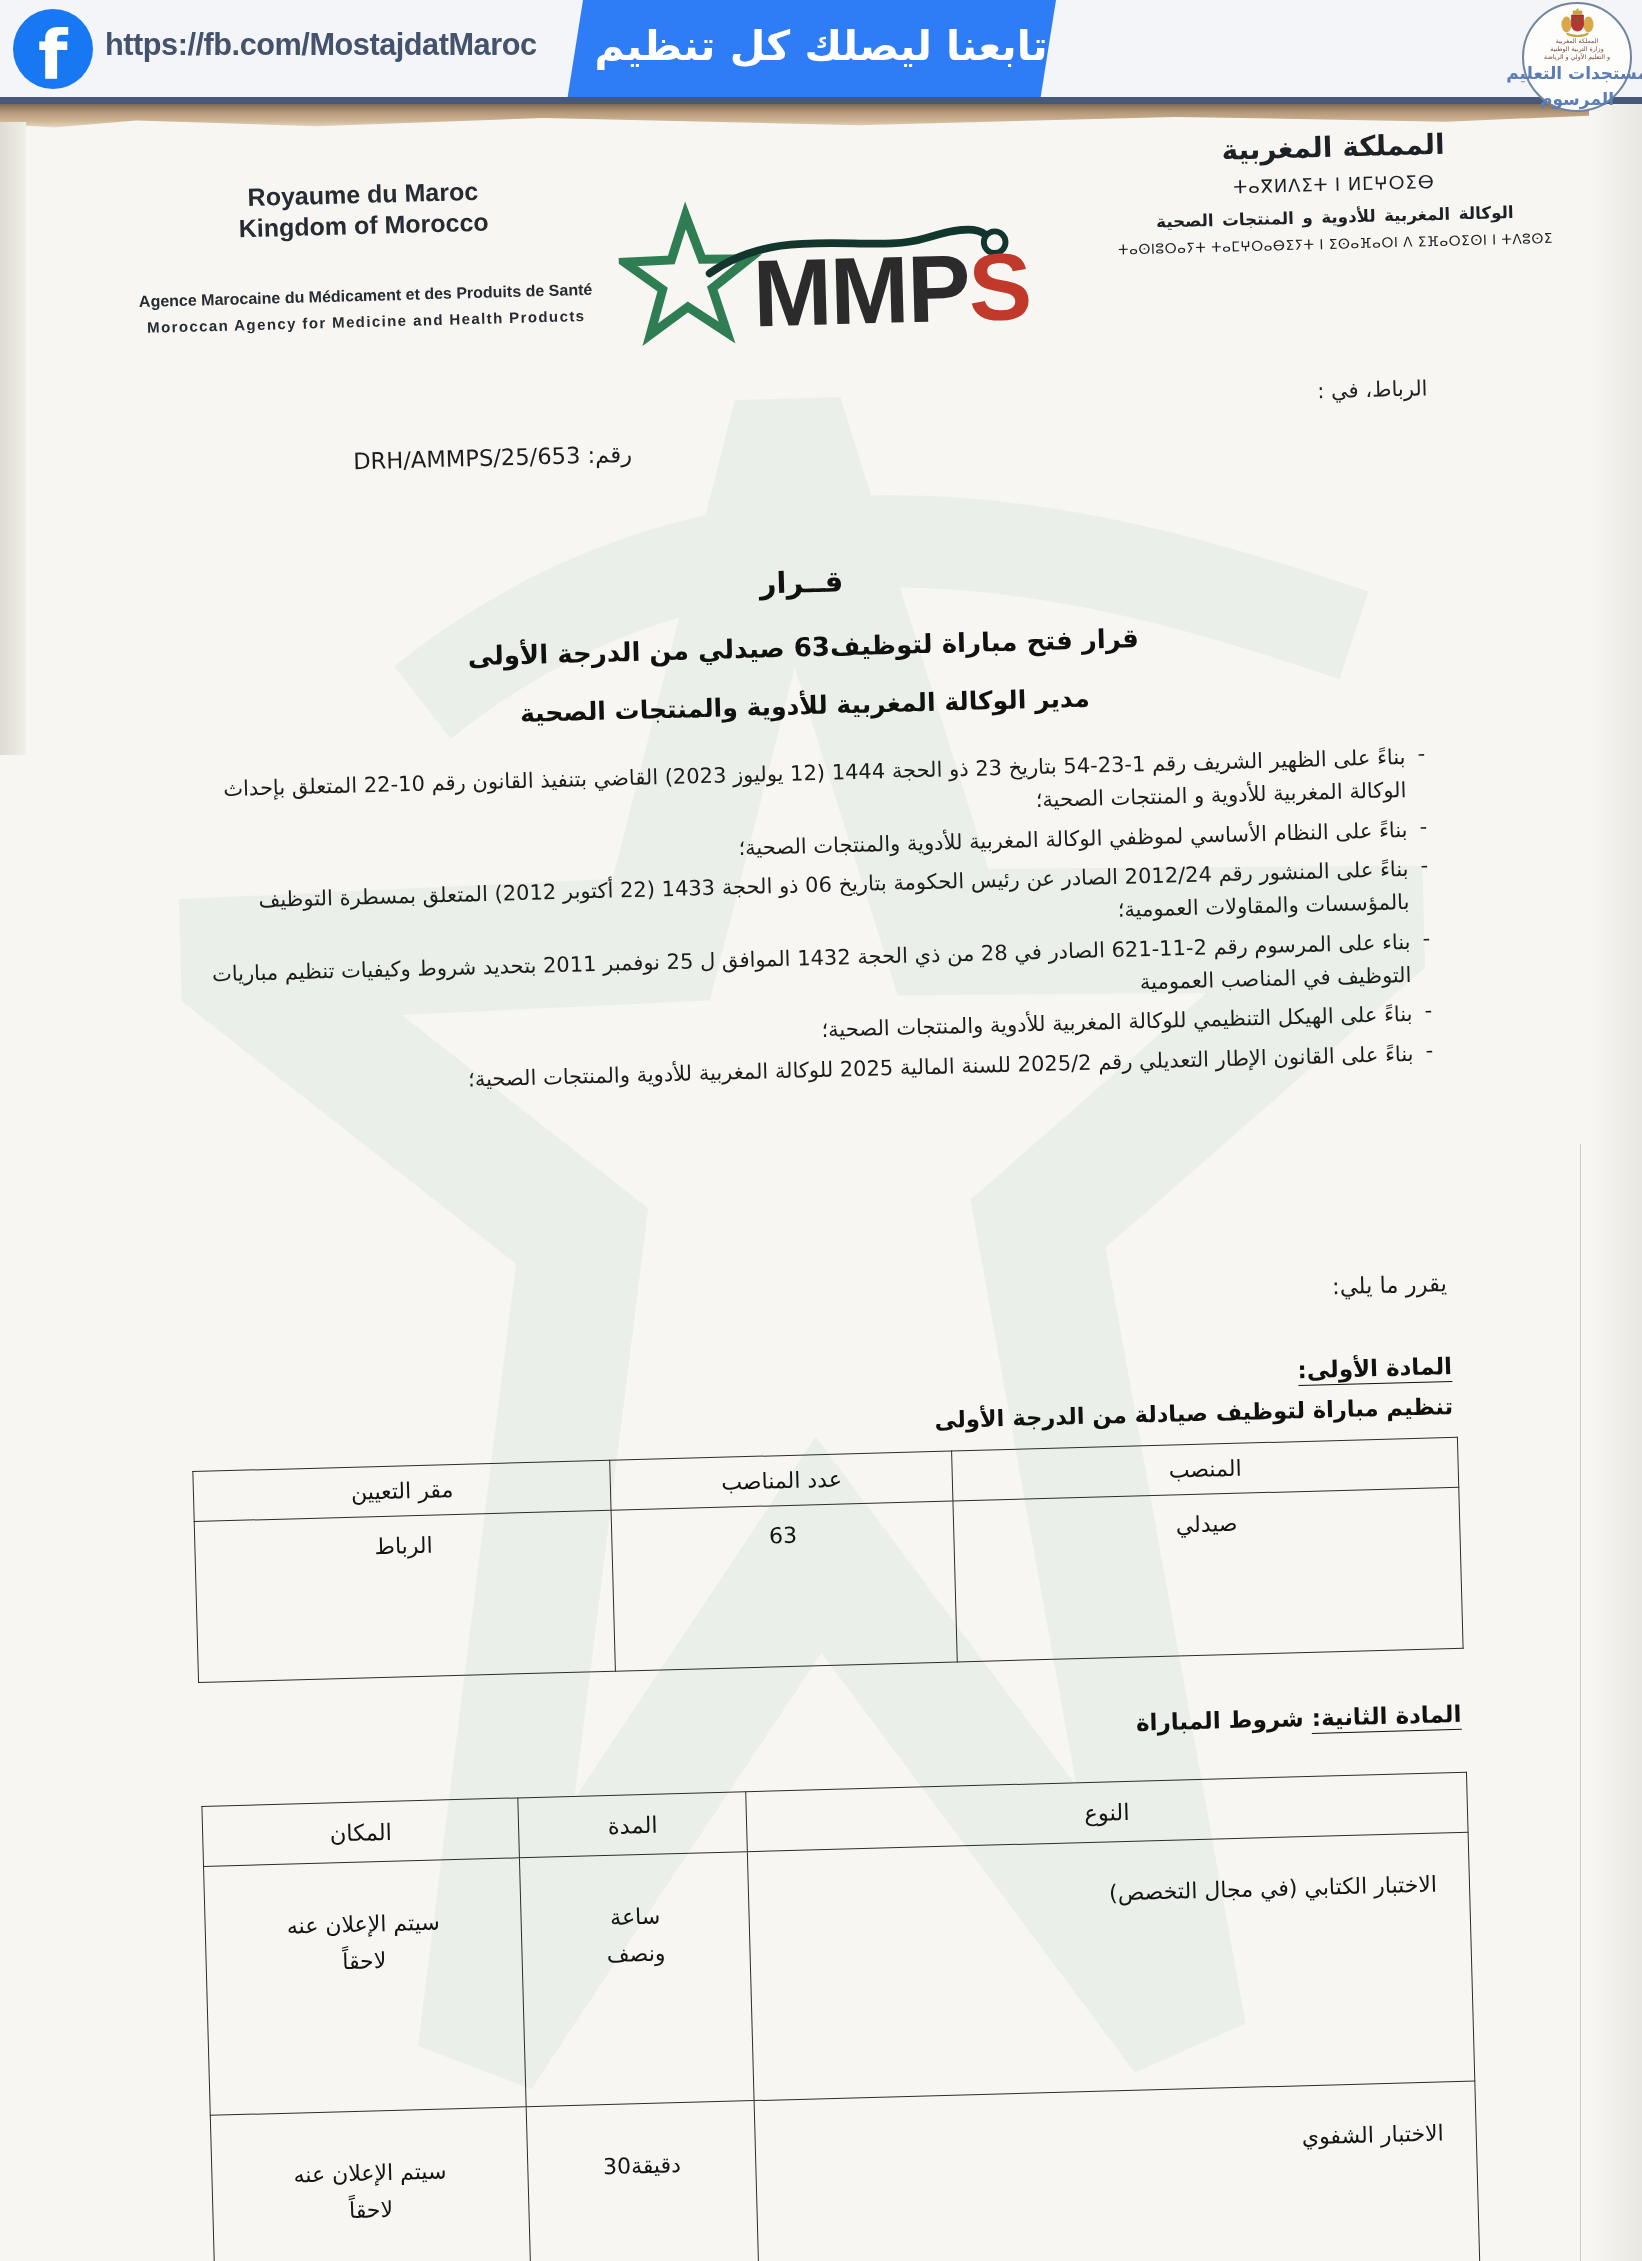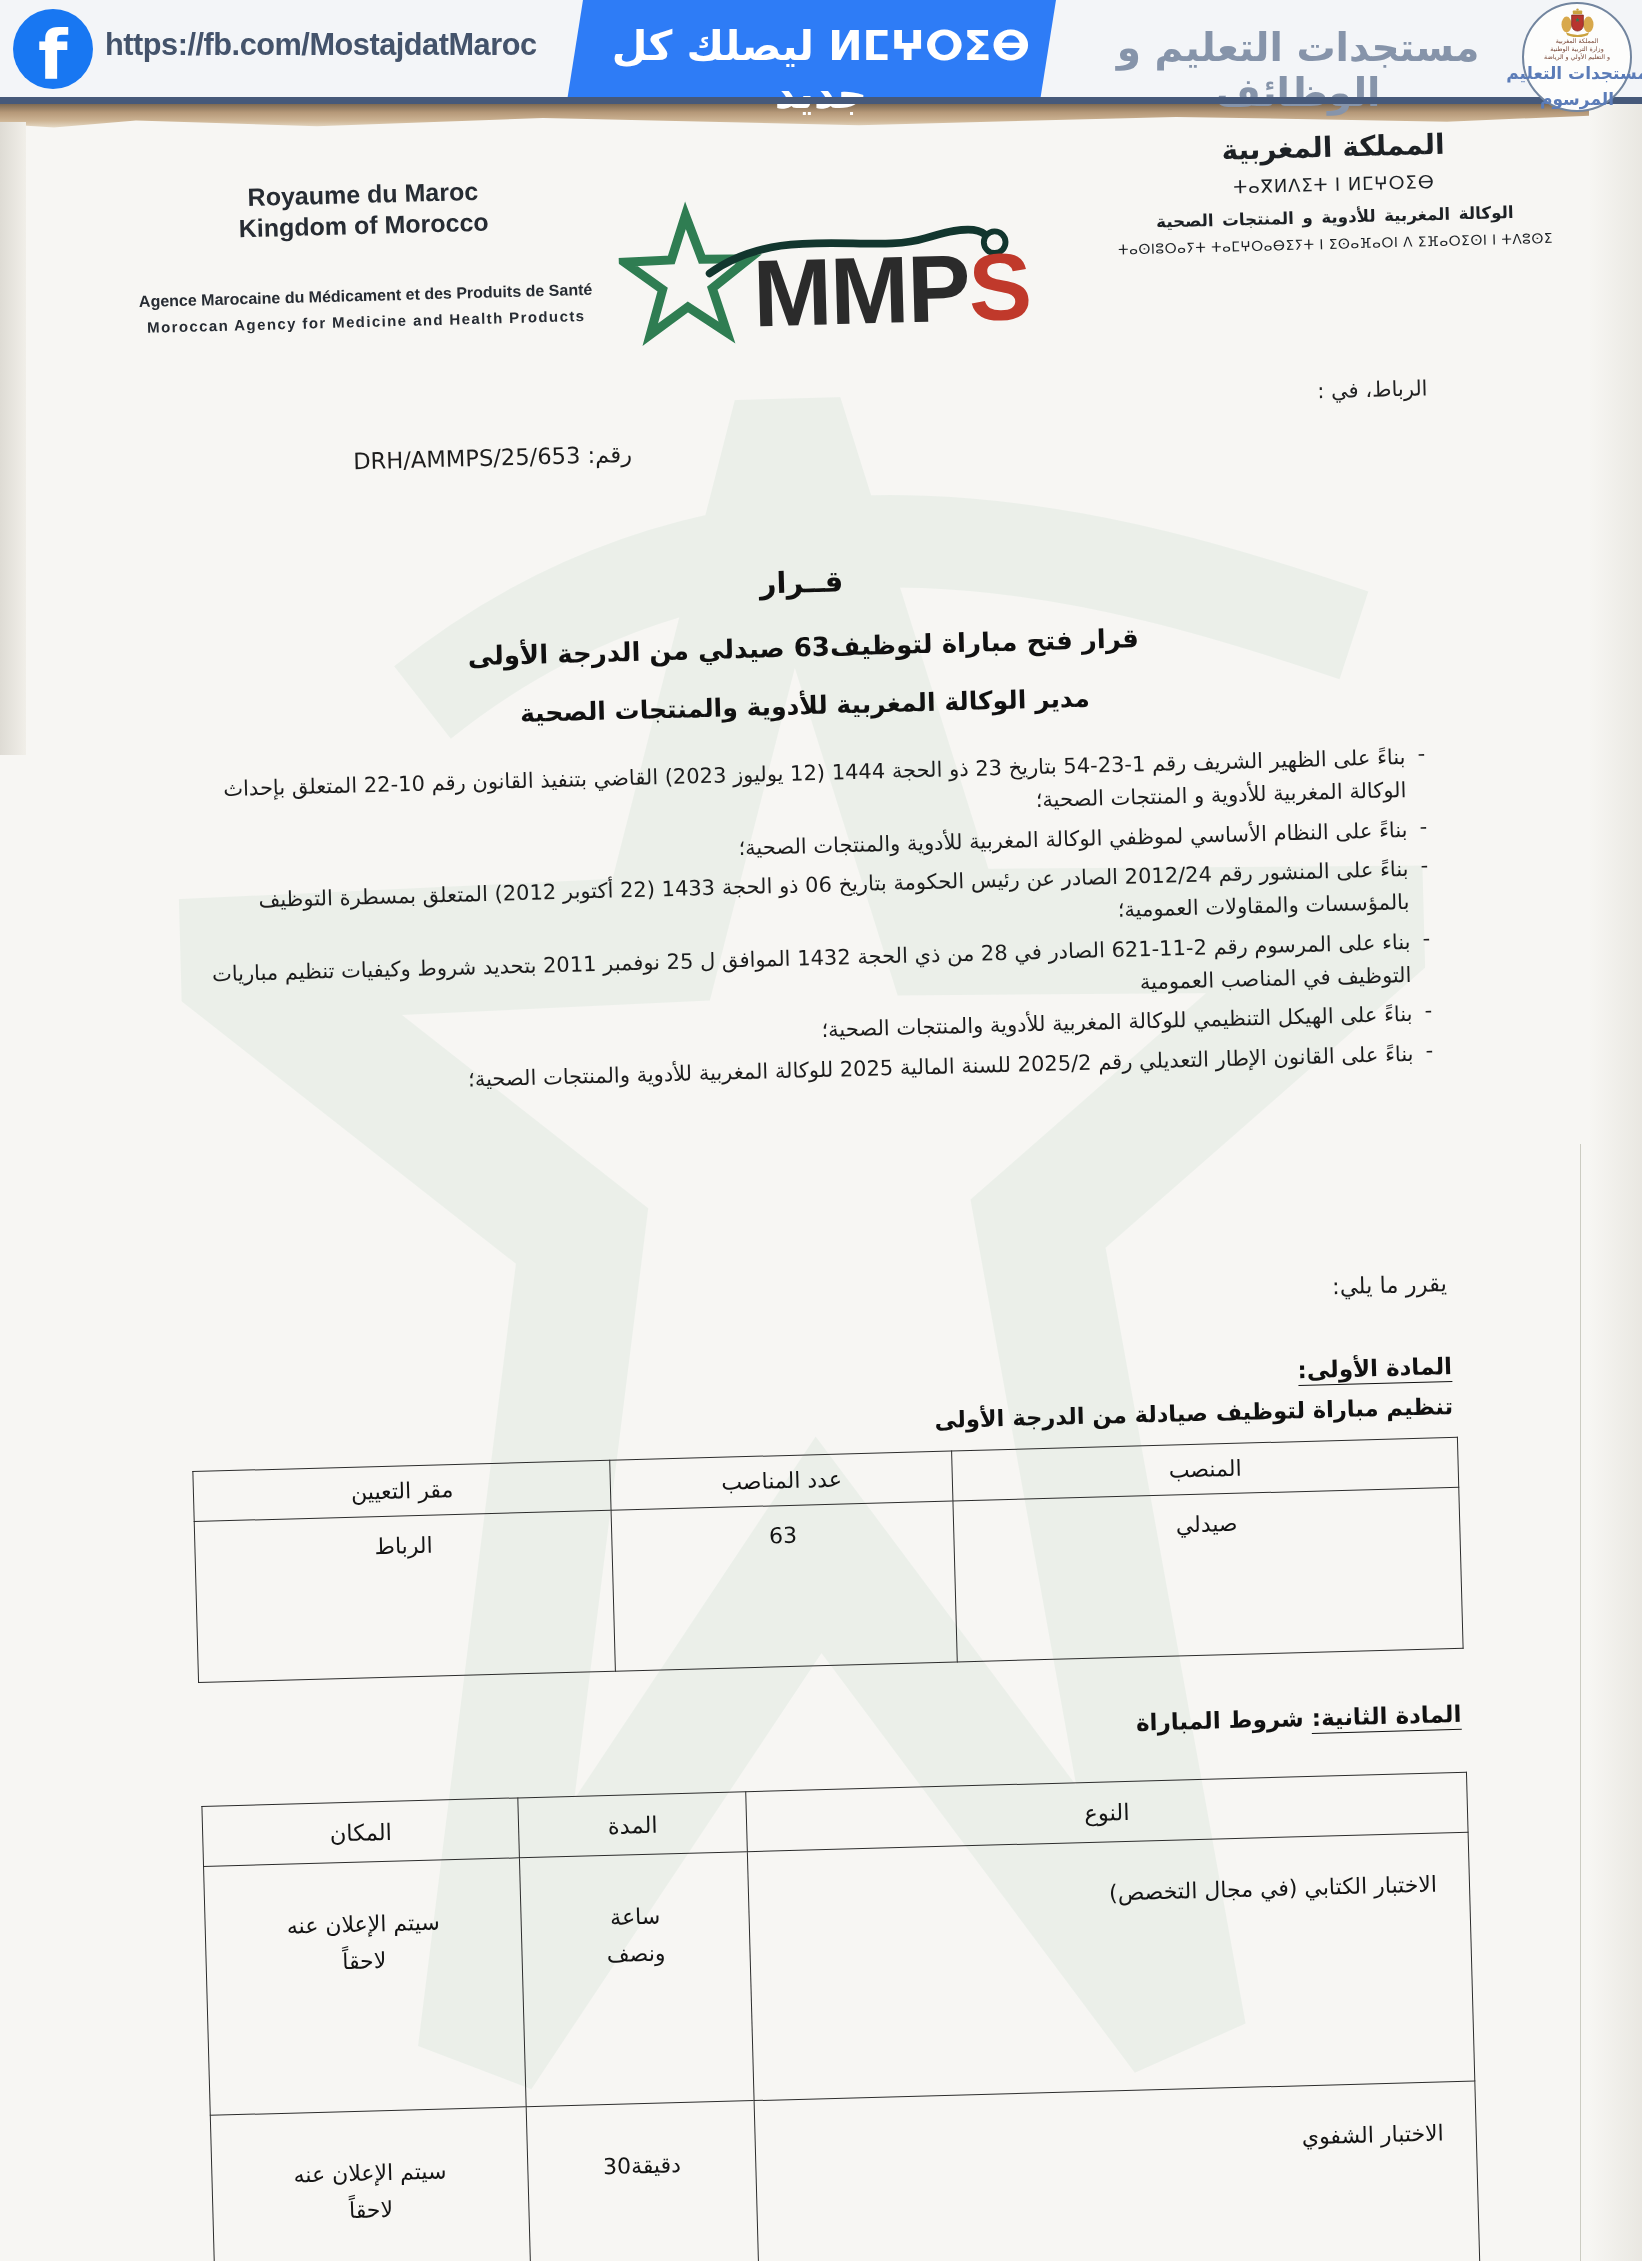--- a/index.html
+++ b/index.html
@@ -96,26 +96,25 @@
   .cell-place .wrapbox{display:inline-block;max-width:199px;line-height:1.7;}
   .ltr-num{direction:ltr;unicode-bidi:isolate;}
   
   .final-note{position:absolute;left:199px;top:2173px;width:1253px;direction:rtl;text-align:center;font-size:22.6px;font-weight:bold;color:#151515;}
 </style>
 </head>
 <body>
 
 <div class="banner">
   <div class="ribbon"></div>
-  <div class="ribbon-text">ⵍⵎⵖⵔⵉⴱ ليصلك كل جديد</div>
+  <div class="ribbon-text">تابعنا ليصلك كل تنظيم</div>
   <div class="fb-circle">
     <span class="fb-f">f</span>
   </div>
   <div class="fb-url">https://fb.com/MostajdatMaroc</div>
-  <div class="banner-page-name">مستجدات التعليم و الوظائف</div>
   <div class="banner-underline"></div>
 </div>
 
 <div class="badge">
   <svg width="39" height="29" viewBox="0 0 100 74">
     <ellipse cx="22" cy="42" rx="13" ry="20" fill="#d8a84b"></ellipse>
     <ellipse cx="78" cy="42" rx="13" ry="20" fill="#d8a84b"></ellipse>
     <rect x="38" y="6" width="24" height="10" rx="2" fill="#caa23f"></rect>
     <circle cx="50" cy="4" r="3" fill="#caa23f"></circle>
     <path d="M35 18 h30 v26 a15 15 0 0 1 -30 0 z" fill="#b8352f" stroke="#7e2a20" stroke-width="2"></path>

